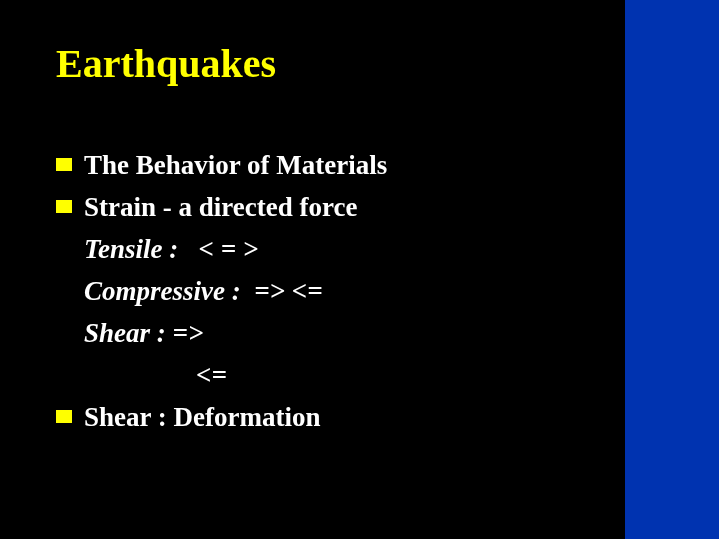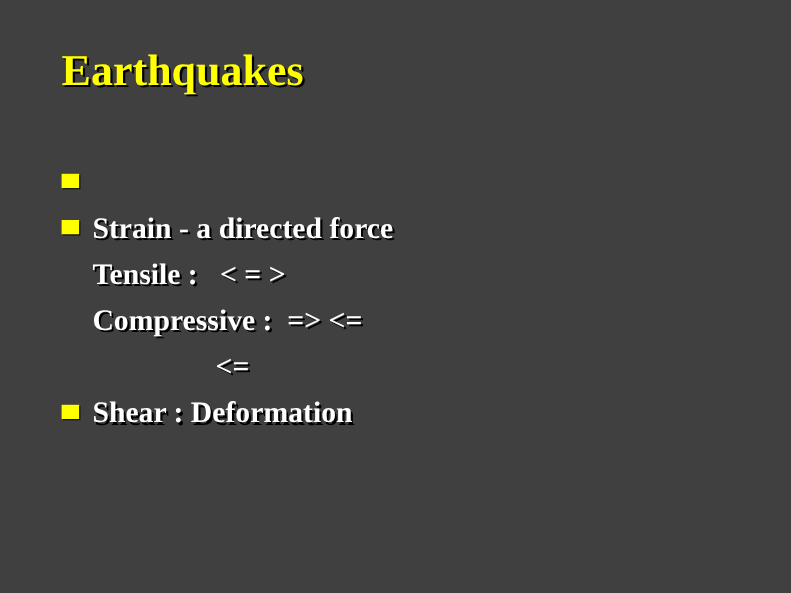--- a/index.html
+++ b/index.html
@@ -8,23 +8,23 @@
   }
   body {
     width: 719px;
     height: 539px;
     background: #0033b0;
     font-family: "Liberation Serif", serif;
     overflow: hidden;
   }
   .slide {
     position: relative;
-    width: 719px;
+    width: 625px;
     height: 539px;
-    background: #404040;
+    background: #000000;
     box-sizing: border-box;
   }
   .title {
     position: absolute;
     left: 56px;
     top: 40px;
     font-size: 40px;
     font-weight: bold;
     color: #ffff00;
     text-shadow: 2px 2px 0 #000000;
@@ -56,20 +56,21 @@
     font-weight: bold;
     color: #ffffff;
     text-shadow: 2px 2px 0 #000000;
     line-height: 40px;
     white-space: pre;
   }
   .sub-line {
     margin-bottom: 2px;
     min-height: 40px;
     padding-left: 28px;
+    font-style: italic;
   }
   .sub-text {
     font-size: 27px;
     font-weight: bold;
     color: #ffffff;
     text-shadow: 2px 2px 0 #000000;
     line-height: 40px;
     white-space: pre;
   }
   .indent-deep {
@@ -80,35 +81,39 @@
 <body>
 
 <div class="slide">
 
   <div class="title">Earthquakes</div>
 
   <div class="body-block">
 
     <div class="bullet-line">
       <span class="bullet-marker"></span>
+      <span class="bullet-text">The Behavior of Materials</span>
     </div>
 
     <div class="bullet-line">
       <span class="bullet-marker"></span>
       <span class="bullet-text">Strain - a directed force</span>
     </div>
 
     <div class="sub-line">
       <span class="sub-text">Tensile :   &lt; = &gt;</span>
     </div>
 
     <div class="sub-line">
       <span class="sub-text">Compressive :  =&gt; &lt;=</span>
     </div>
 
+    <div class="sub-line">
+      <span class="sub-text">Shear : =&gt;</span>
+    </div>
 
     <div class="sub-line indent-deep">
       <span class="sub-text">&lt;=</span>
     </div>
 
     <div class="bullet-line">
       <span class="bullet-marker"></span>
       <span class="bullet-text">Shear : Deformation</span>
     </div>
 

